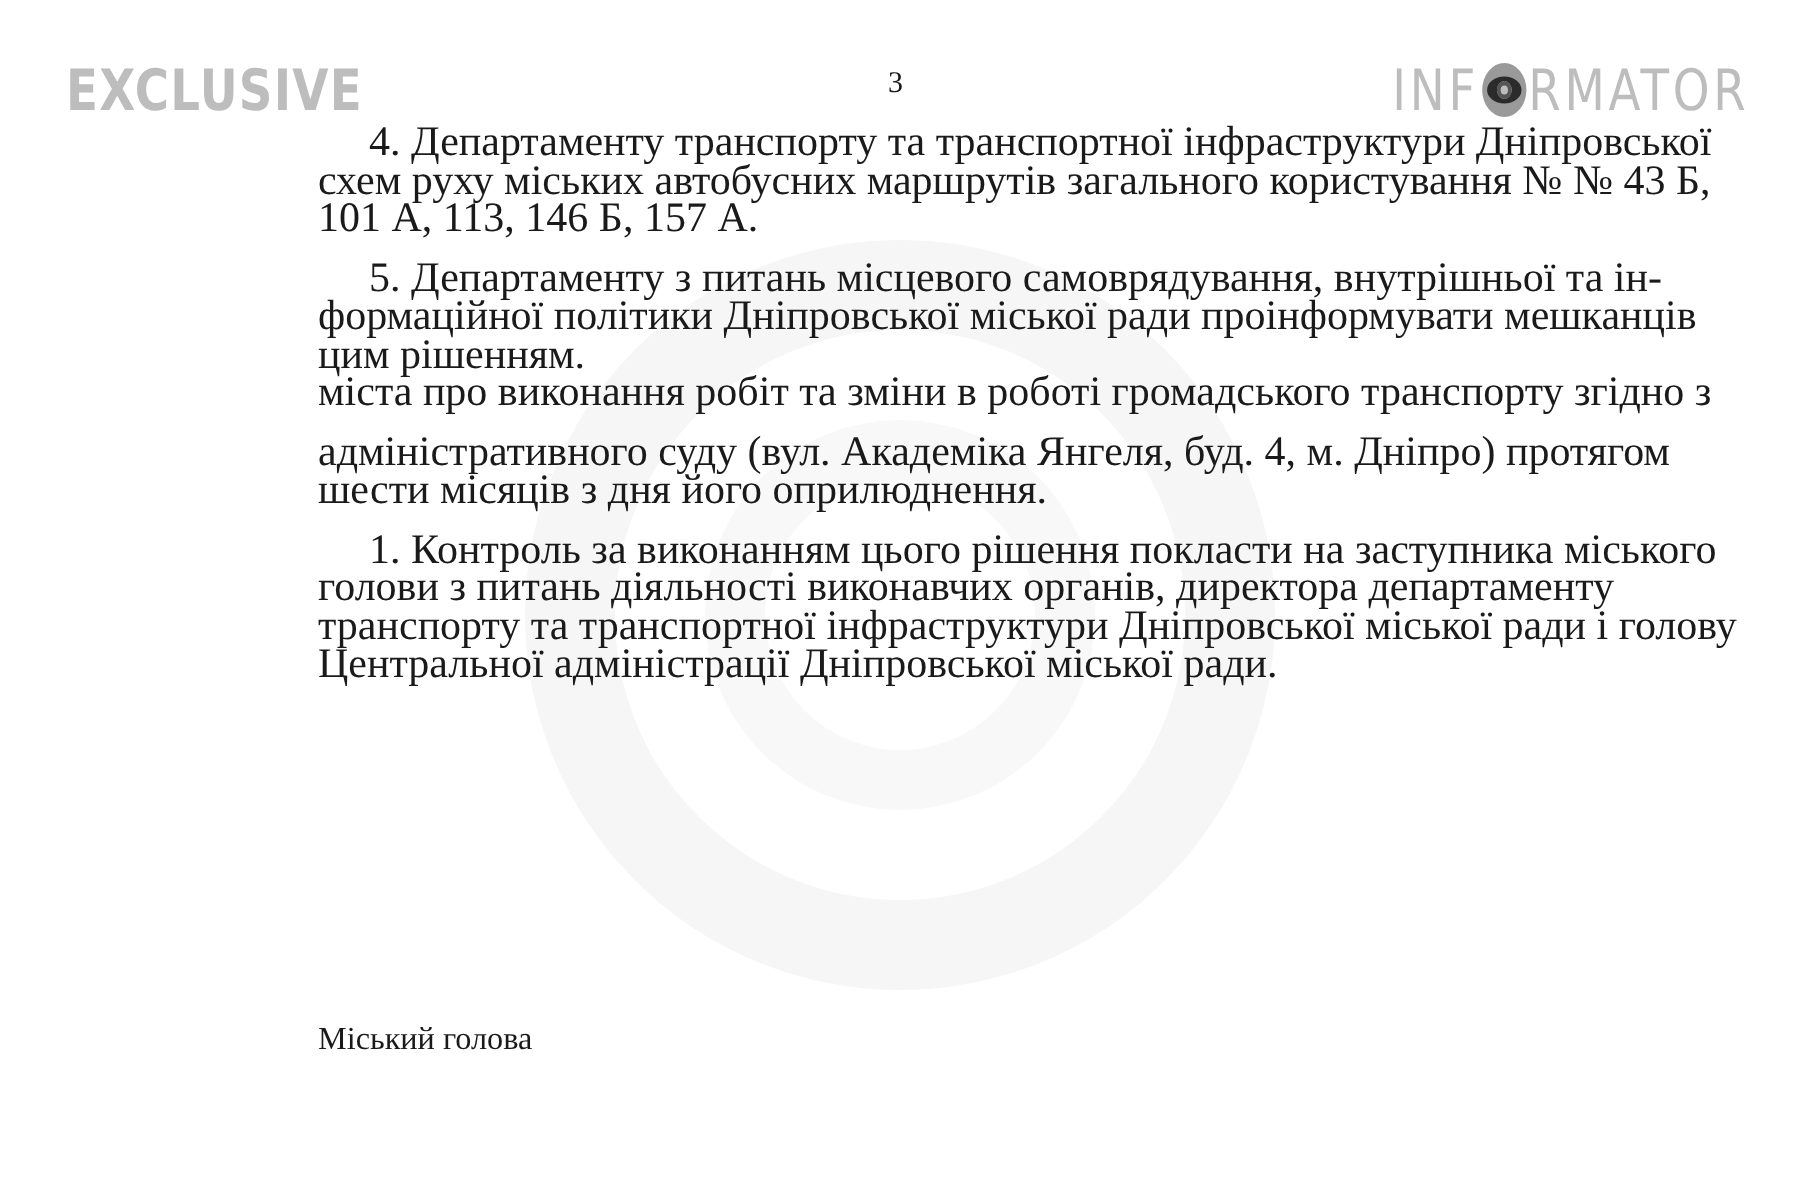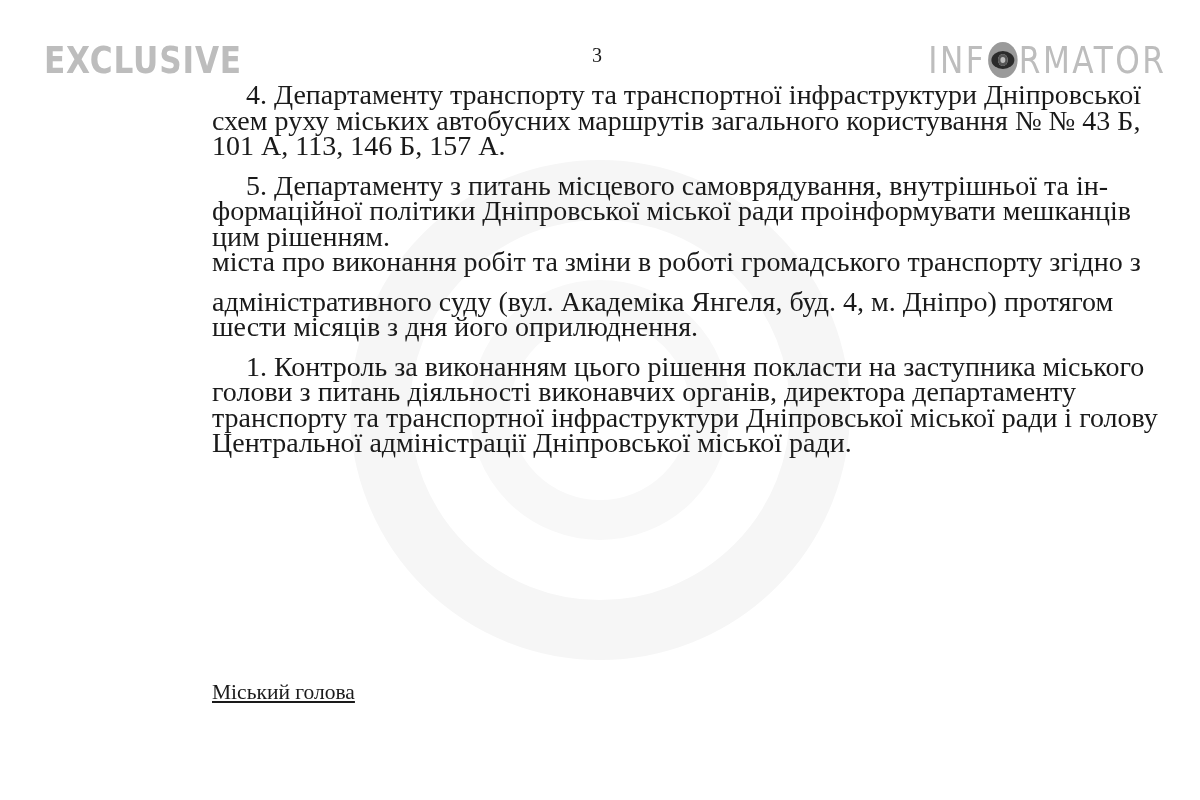--- a/index.html
+++ b/index.html
@@ -53,21 +53,21 @@
     position: absolute; left: 212px; top: 82px; width: 776px;
     font-size: 28px; line-height: 25.5px;
   }
   .para { text-align: justify; margin: 0; }
   .para + .para { margin-top: 14px; }
   .line { display: block; text-align: justify; text-align-last: justify; white-space: nowrap; }
   .line.last { text-align-last: left; }
   .line.indent { padding-left: 34px; }
   .sign {
     position: absolute; top: 680px; left: 212px; width: 776px;
-    display: flex; justify-content: space-between; font-size: 21.5px; text-decoration: underline;
+    display: flex; justify-content: space-between; font-size: 21.5px;
   }
 </style>
 </head>
 <body>
 
 <div class="watermark"></div>
 <div class="watermark-inner"></div>
 
 <div class="brand-left">EXCLUSIVE</div>
 <div class="brand-right">

